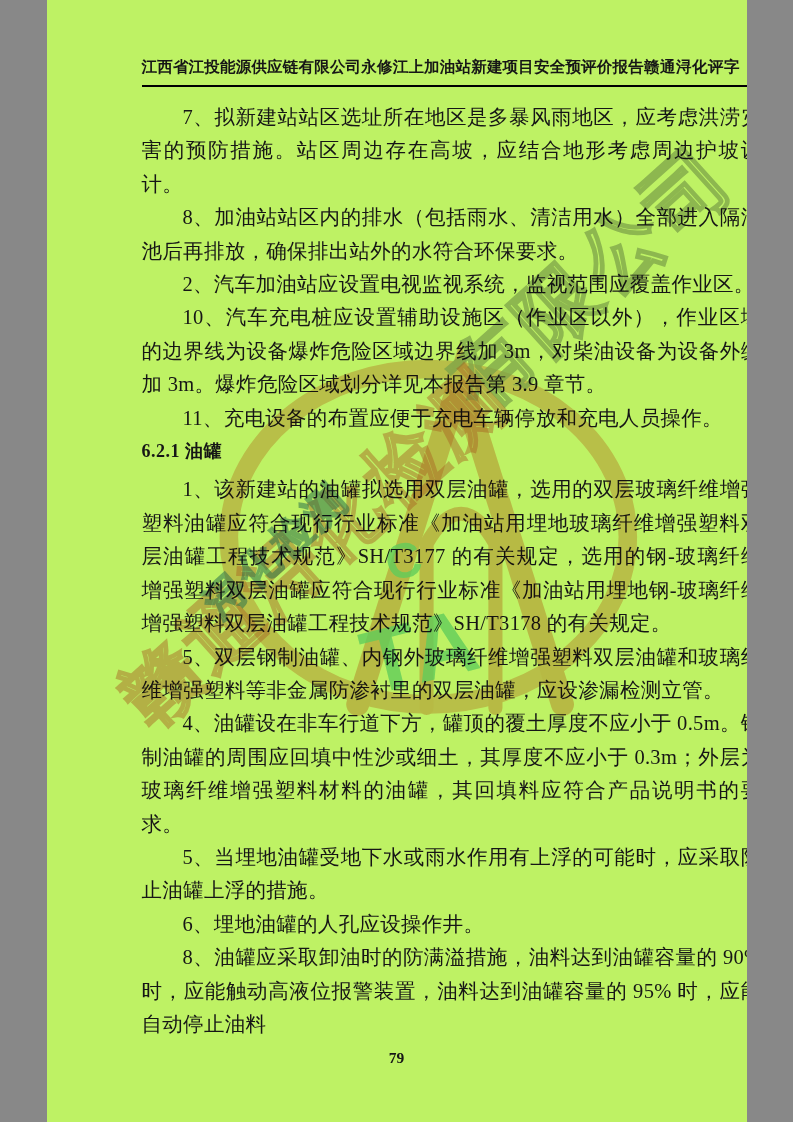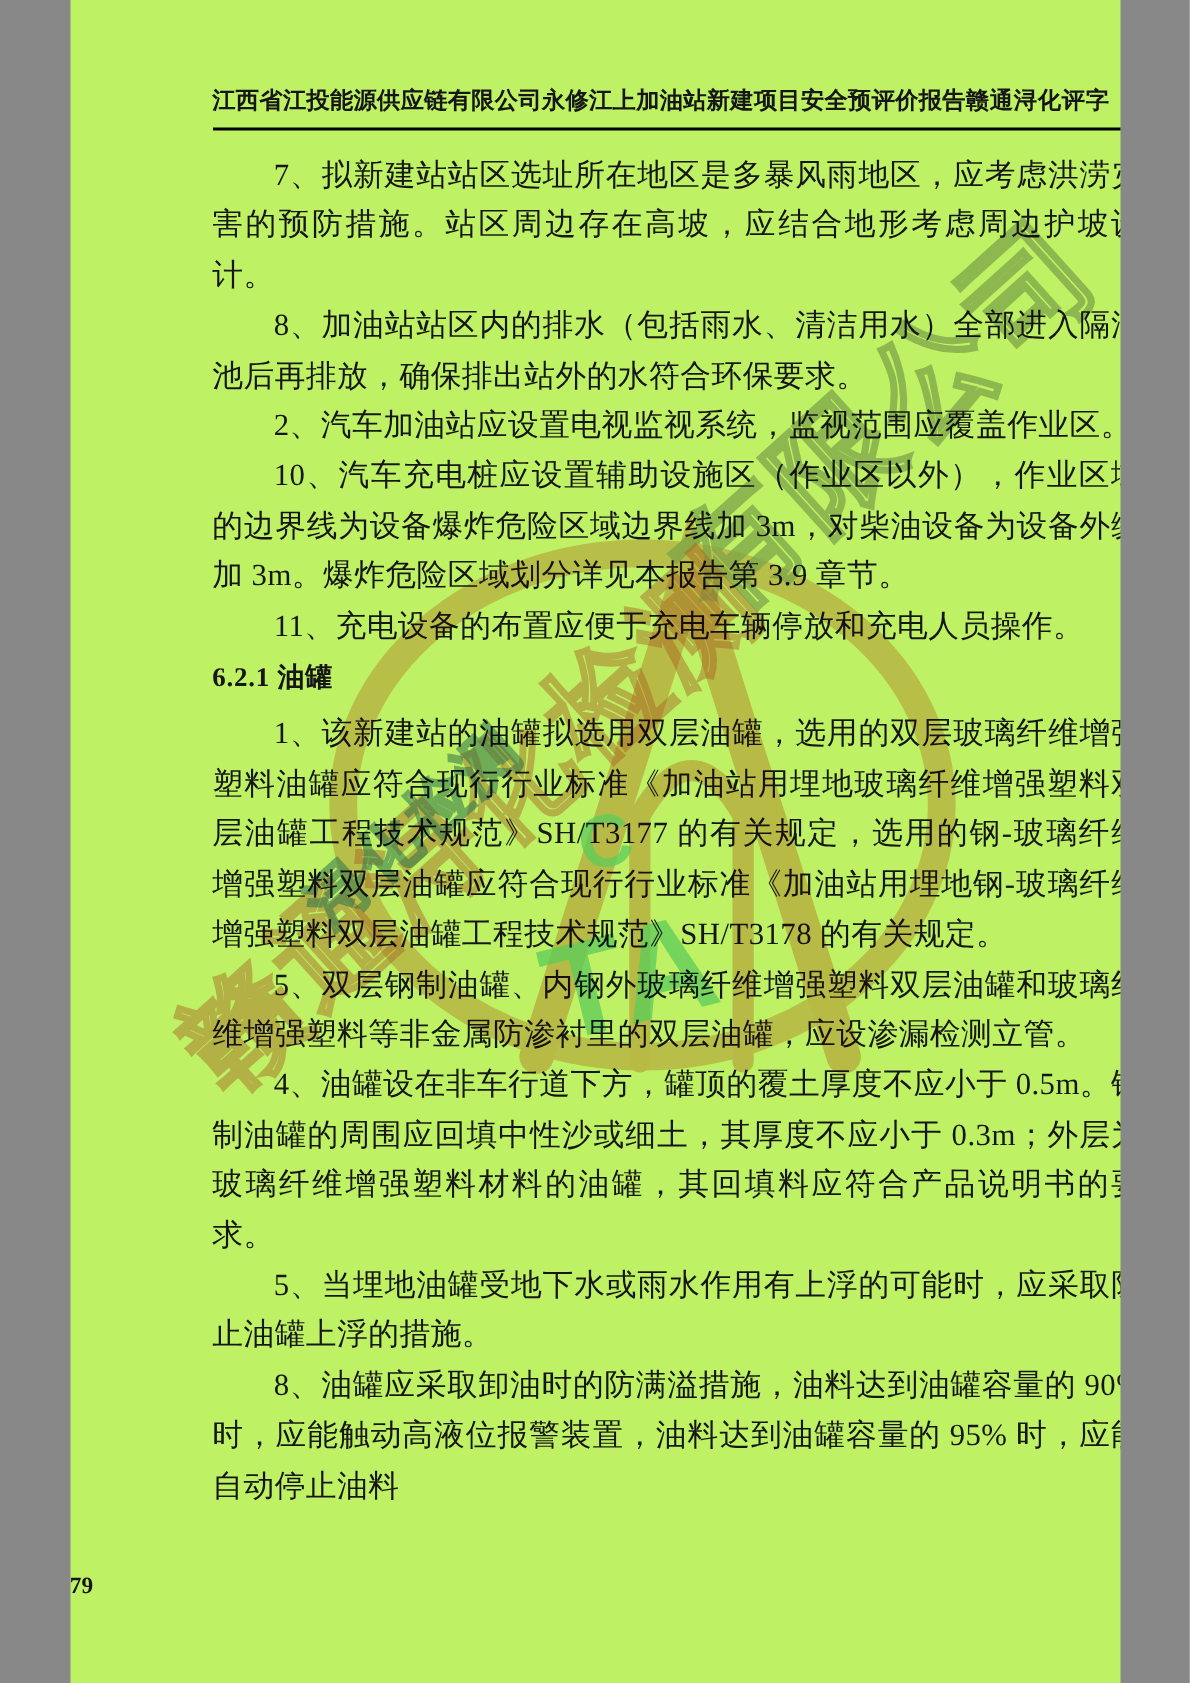--- a/index.html
+++ b/index.html
@@ -41,20 +41,21 @@
   }
   .h3{
     margin:0 0 5px 0;
     font-size:18px;font-weight:bold;font-style:normal;
     letter-spacing:0.5px;
   }
   
   .pagenum{
     position:absolute;
     bottom:55px;left:0;width:100%;
+    text-align:center;
     font-size:15.5px;font-weight:600;
     z-index:2;
   }
   
   .wm{
     position:absolute;inset:0;
     z-index:3;
     pointer-events:none;
     mix-blend-mode:multiply;
   }
@@ -73,20 +74,21 @@
       <p class="para">7、拟新建站站区选址所在地区是多暴风雨地区，应考虑洪涝灾害的预防措施。站区周边存在高坡，应结合地形考虑周边护坡设计。</p>
       <p class="para">8、加油站站区内的排水（包括雨水、清洁用水）全部进入隔油池后再排放，确保排出站外的水符合环保要求。</p>
       <p class="para">2、汽车加油站应设置电视监视系统，监视范围应覆盖作业区。</p>
       <p class="para">10、汽车充电桩应设置辅助设施区（作业区以外），作业区域的边界线为设备爆炸危险区域边界线加 3m，对柴油设备为设备外缘加 3m。爆炸危险区域划分详见本报告第 3.9 章节。</p>
       <p class="para">11、充电设备的布置应便于充电车辆停放和充电人员操作。</p>
       <div class="h3">6.2.1 油罐</div>
       <p class="para">1、该新建站的油罐拟选用双层油罐，选用的双层玻璃纤维增强塑料油罐应符合现行行业标准《加油站用埋地玻璃纤维增强塑料双层油罐工程技术规范》SH/T3177 的有关规定，选用的钢-玻璃纤维增强塑料双层油罐应符合现行行业标准《加油站用埋地钢-玻璃纤维增强塑料双层油罐工程技术规范》SH/T3178 的有关规定。</p>
       <p class="para">5、双层钢制油罐、内钢外玻璃纤维增强塑料双层油罐和玻璃纤维增强塑料等非金属防渗衬里的双层油罐，应设渗漏检测立管。</p>
       <p class="para">4、油罐设在非车行道下方，罐顶的覆土厚度不应小于 0.5m。钢制油罐的周围应回填中性沙或细土，其厚度不应小于 0.3m；外层为玻璃纤维增强塑料材料的油罐，其回填料应符合产品说明书的要求。</p>
       <p class="para">5、当埋地油罐受地下水或雨水作用有上浮的可能时，应采取防止油罐上浮的措施。</p>
+      <p class="para">6、埋地油罐的人孔应设操作井。</p>
       <p class="para">8、油罐应采取卸油时的防满溢措施，油料达到油罐容量的 90% 时，应能触动高液位报警装置，油料达到油罐容量的 95% 时，应能自动停止油料</p>
     </div>
 
   <svg class="wm" viewBox="0 0 793 1122" xmlns="http://www.w3.org/2000/svg">
 
     <g opacity="0.5">
       <ellipse cx="432" cy="608" rx="226" ry="190" fill="none" stroke="#f0946e" stroke-width="21"></ellipse>
       <path d="M 352 798 L 468 430 L 584 798" fill="none" stroke="#ee8a5f" stroke-width="26" stroke-linecap="round"></path>
       <path d="M 430 802 L 430 616 Q 469 548 508 616 L 508 802" fill="none" stroke="#ee8a5f" stroke-width="16" stroke-linecap="round"></path>
     </g>

